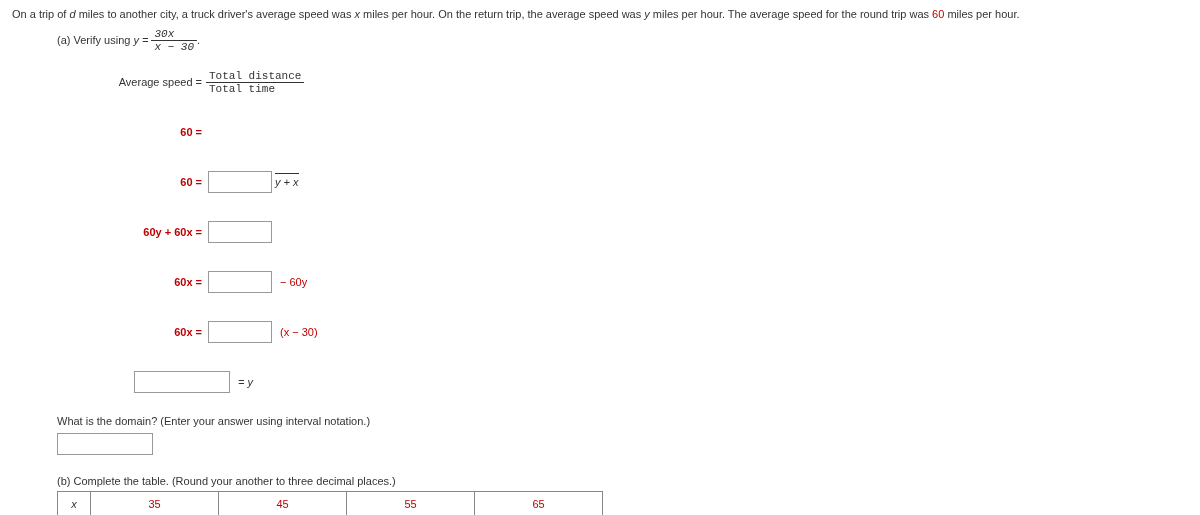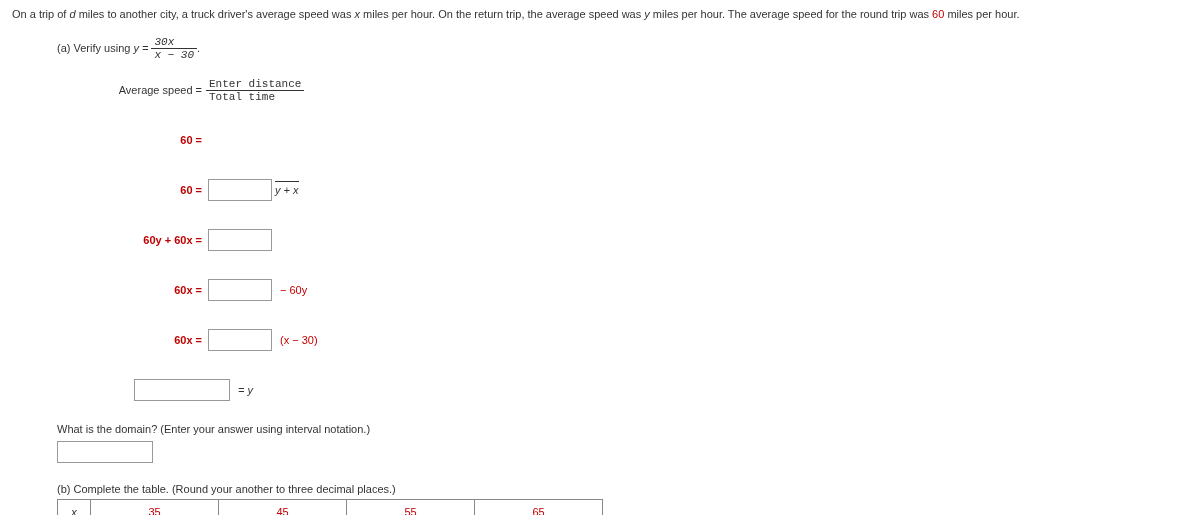--- a/index.html
+++ b/index.html
@@ -11,21 +11,21 @@
     background: #fff;
   }
   .container {
     width: 1200px;
     height: 515px;
     position: relative;
     padding: 8px 12px;
     box-sizing: border-box;
   }
   .problem-text {
-    margin-bottom: 16px;
+    margin-bottom: 8px;
   }
   .var { font-style: italic; }
   .red { color: #c00000; }
   .part-label {
     padding-left: 45px;
     margin-bottom: 10px;
   }
   .frac {
     display: inline-block;
     vertical-align: middle;
@@ -137,21 +137,21 @@
       <span class="num" style="font-style:italic">30x</span>
       <span class="den" style="font-style:italic">x − 30</span>
     </span>.
   </div>
 
   <div class="work-area">
 
     <div class="work-row">
       <span class="avg-label">Average speed = </span>
       <span class="frac">
-        <span class="num">Enter distance</span>
+        <span class="num">Total distance</span>
         <span class="den">Total time</span>
       </span>
     </div>
 
     <div class="work-row">
       <span class="work-label red">60 =</span>
     </div>
 
     <div class="work-row">
       <span class="work-label red">60 =</span>

